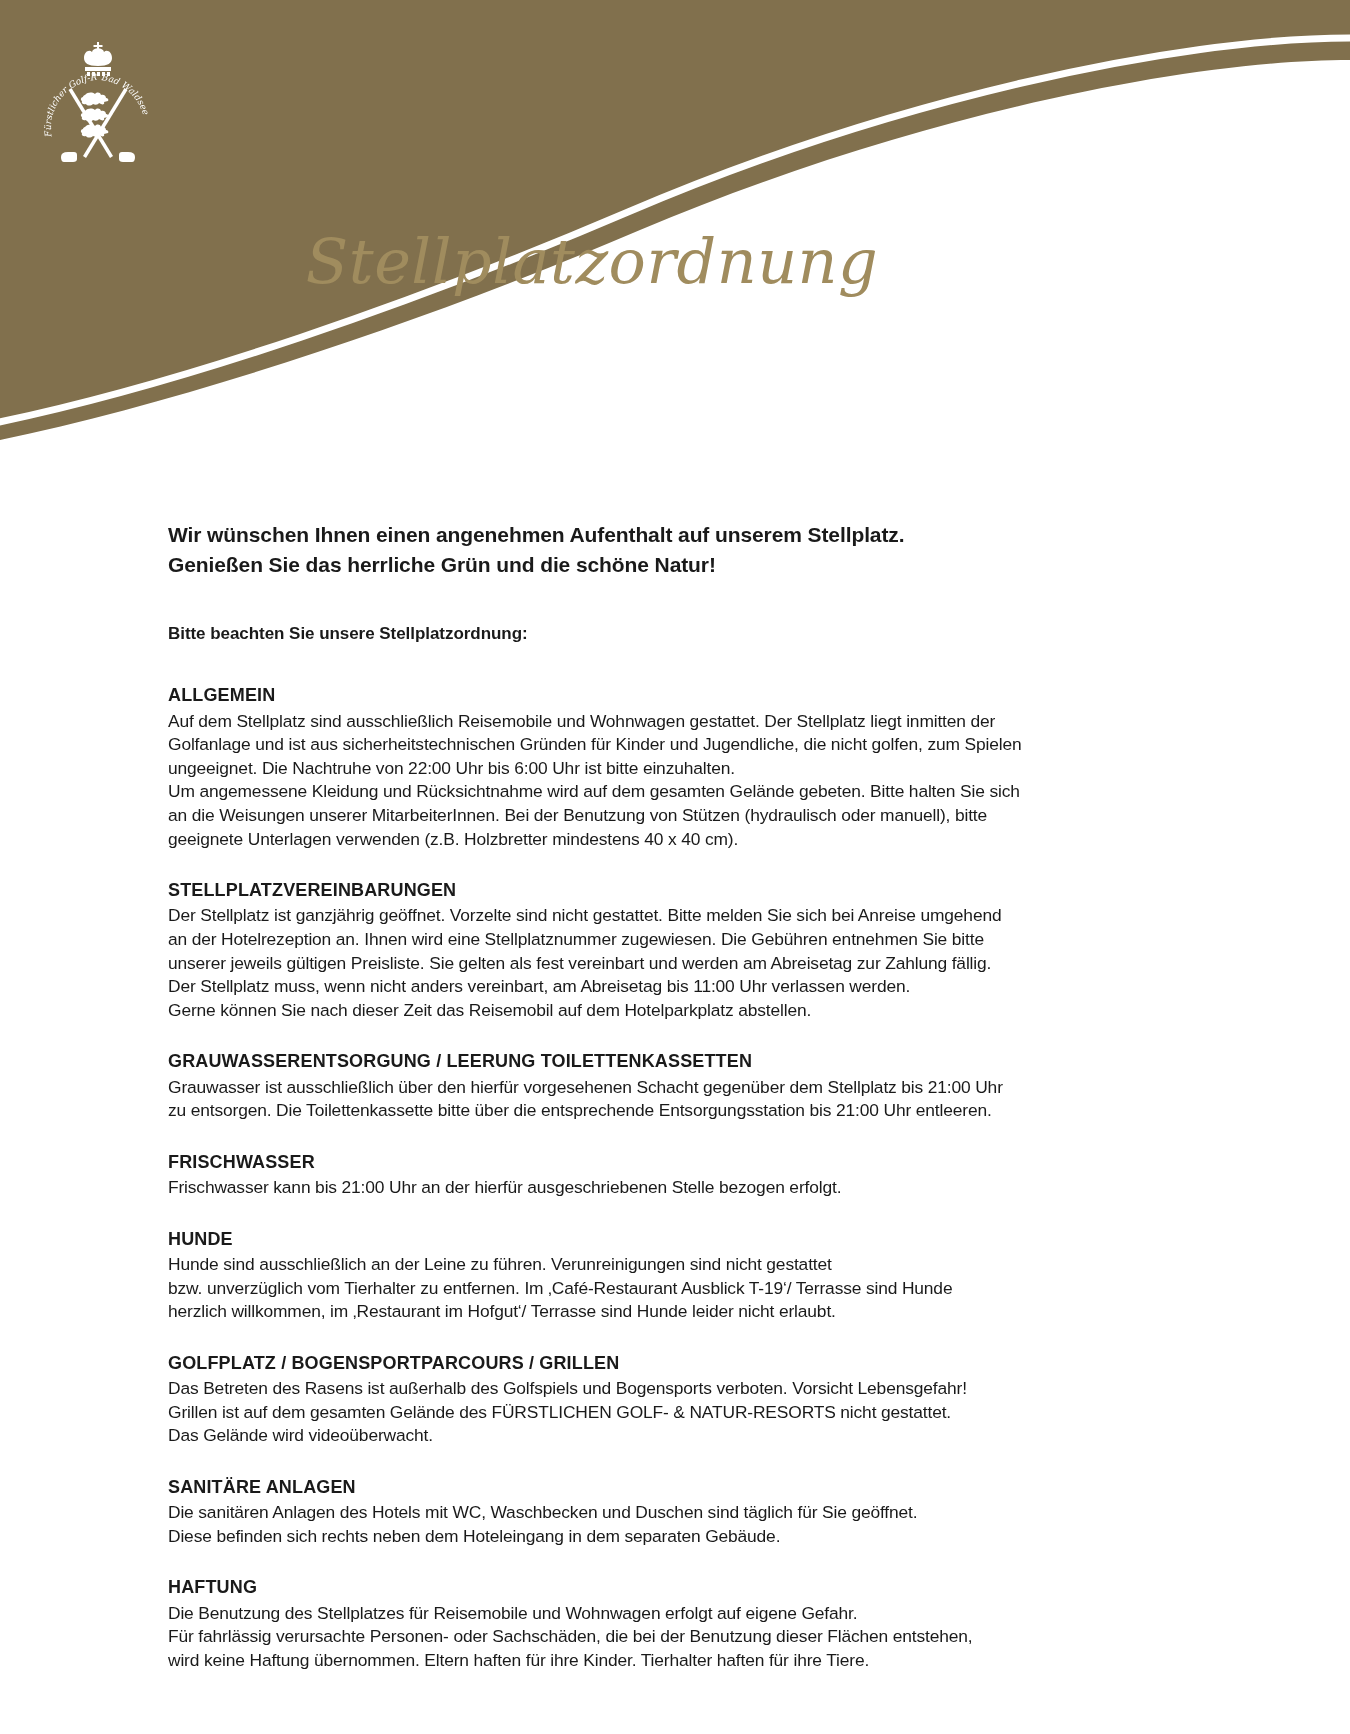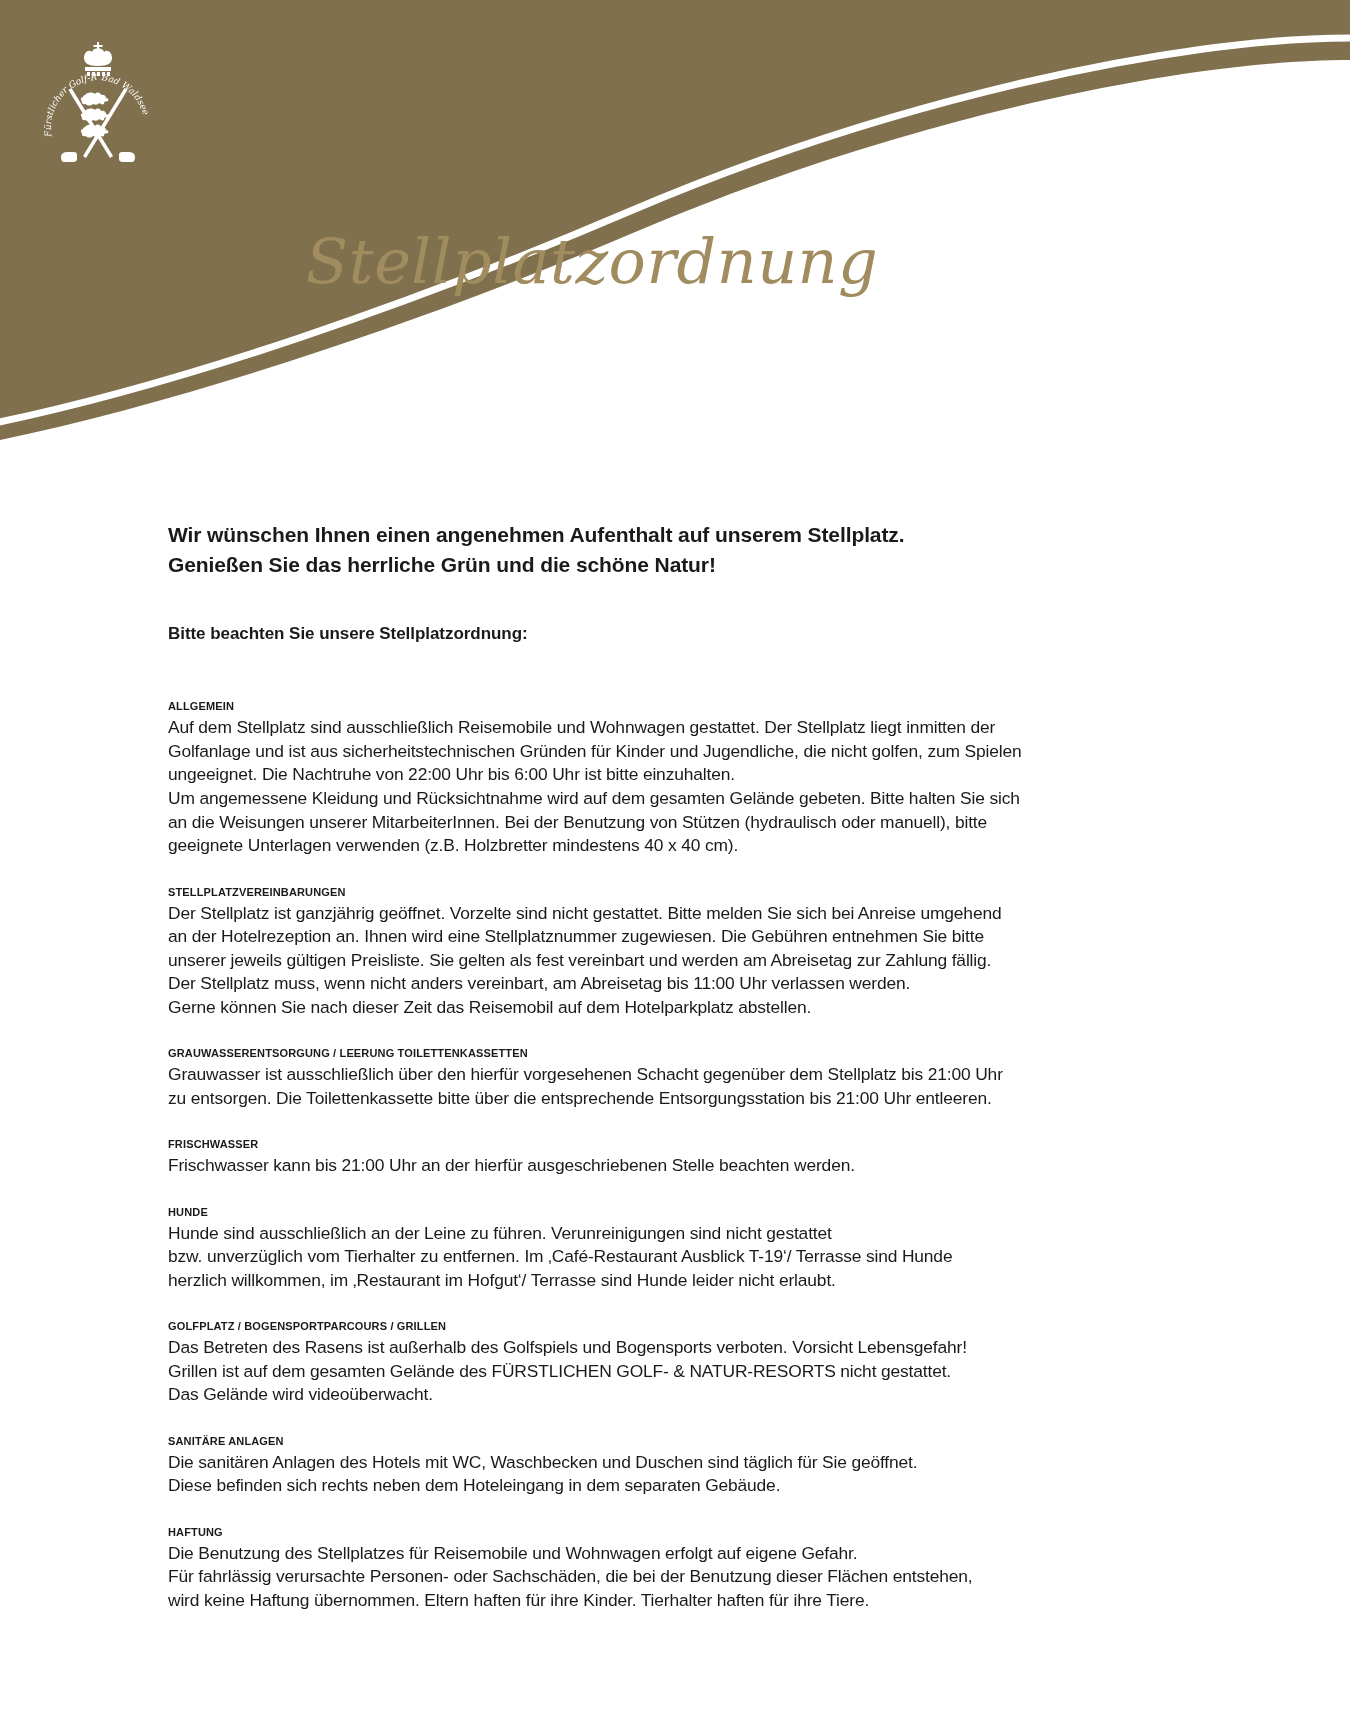--- a/index.html
+++ b/index.html
@@ -72,30 +72,30 @@
     letter-spacing: -0.1px;
     color: #1a1a1a;
     margin: 0 0 42px 0;
   }
   .intro .line { display: block; white-space: nowrap; }
 
   .lead {
     font-weight: bold;
     font-size: 17px;
     line-height: 1.4;
-    margin: 0 0 54px 0;
+    margin: 0 0 38px 0;
     letter-spacing: -0.05px;
   }
 
   .section { margin: 0 0 27px 0; }
   .section:last-child { margin-bottom: 16px; }
 
   .section-heading {
     font-weight: bold;
-    font-size: 11px;
+    font-size: 18px;
     letter-spacing: 0.15px;
     margin: 0 0 2px 0;
     line-height: 1.35;
   }
 
   .section-body {
     font-size: 17.4px;
     line-height: 1.355;
     letter-spacing: -0.15px;
     margin: 0;
@@ -208,21 +208,21 @@
       <div class="section">
         <div class="section-heading">GRAUWASSERENTSORGUNG / LEERUNG TOILETTENKASSETTEN</div>
         <div class="section-body">
           <span class="line"><span>Grauwasser ist ausschließlich über den hierfür vorgesehenen Schacht gegenüber dem Stellplatz </span><b>bis 21:00 Uhr</b></span>
           <span class="line"><span>zu entsorgen. Die Toilettenkassette bitte über die entsprechende Entsorgungsstation </span><b>bis 21:00 Uhr</b><span> entleeren.</span></span>
         </div>
       </div>
       <div class="section">
         <div class="section-heading">FRISCHWASSER</div>
         <div class="section-body">
-          <span class="line"><span>Frischwasser kann </span><b>bis 21:00 Uhr</b><span> an der hierfür ausgeschriebenen Stelle beachten werden.</span></span>
+          <span class="line"><span>Frischwasser kann </span><b>bis 21:00 Uhr</b><span> an der hierfür ausgeschriebenen Stelle bezogen erfolgt.</span></span>
         </div>
       </div>
       <div class="section">
         <div class="section-heading">HUNDE</div>
         <div class="section-body">
           <span class="line"><span>Hunde sind ausschließlich </span><b>an der Leine</b><span> zu führen. Verunreinigungen sind nicht gestattet</span></span>
           <span class="line"><span>bzw. unverzüglich vom Tierhalter zu entfernen. Im ‚Café-Restaurant Ausblick T-19‘/ Terrasse sind Hunde</span></span>
           <span class="line"><span>herzlich willkommen, im ‚Restaurant im Hofgut‘/ Terrasse sind Hunde leider nicht erlaubt.</span></span>
         </div>
       </div>

